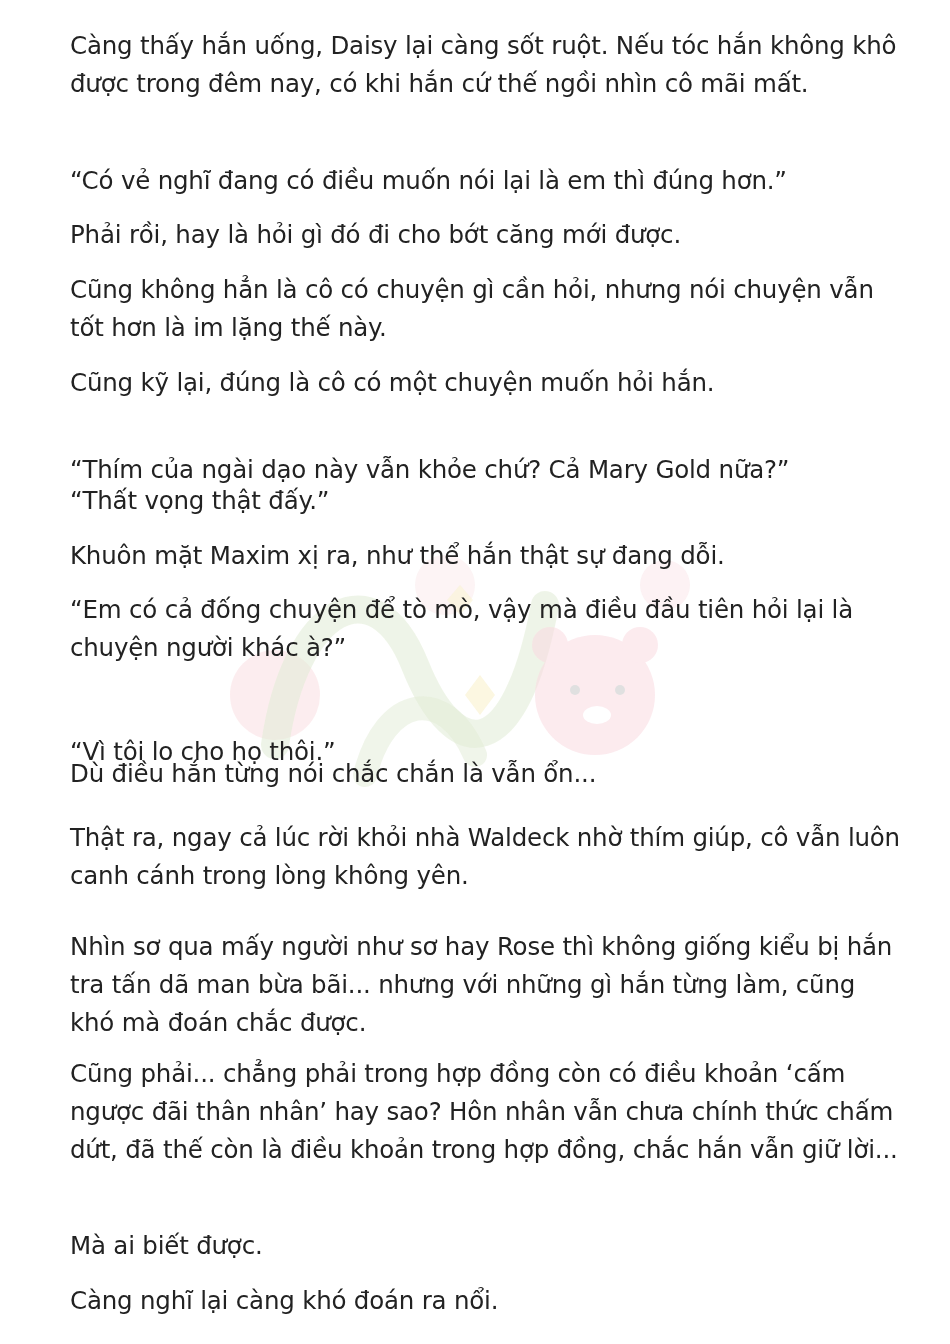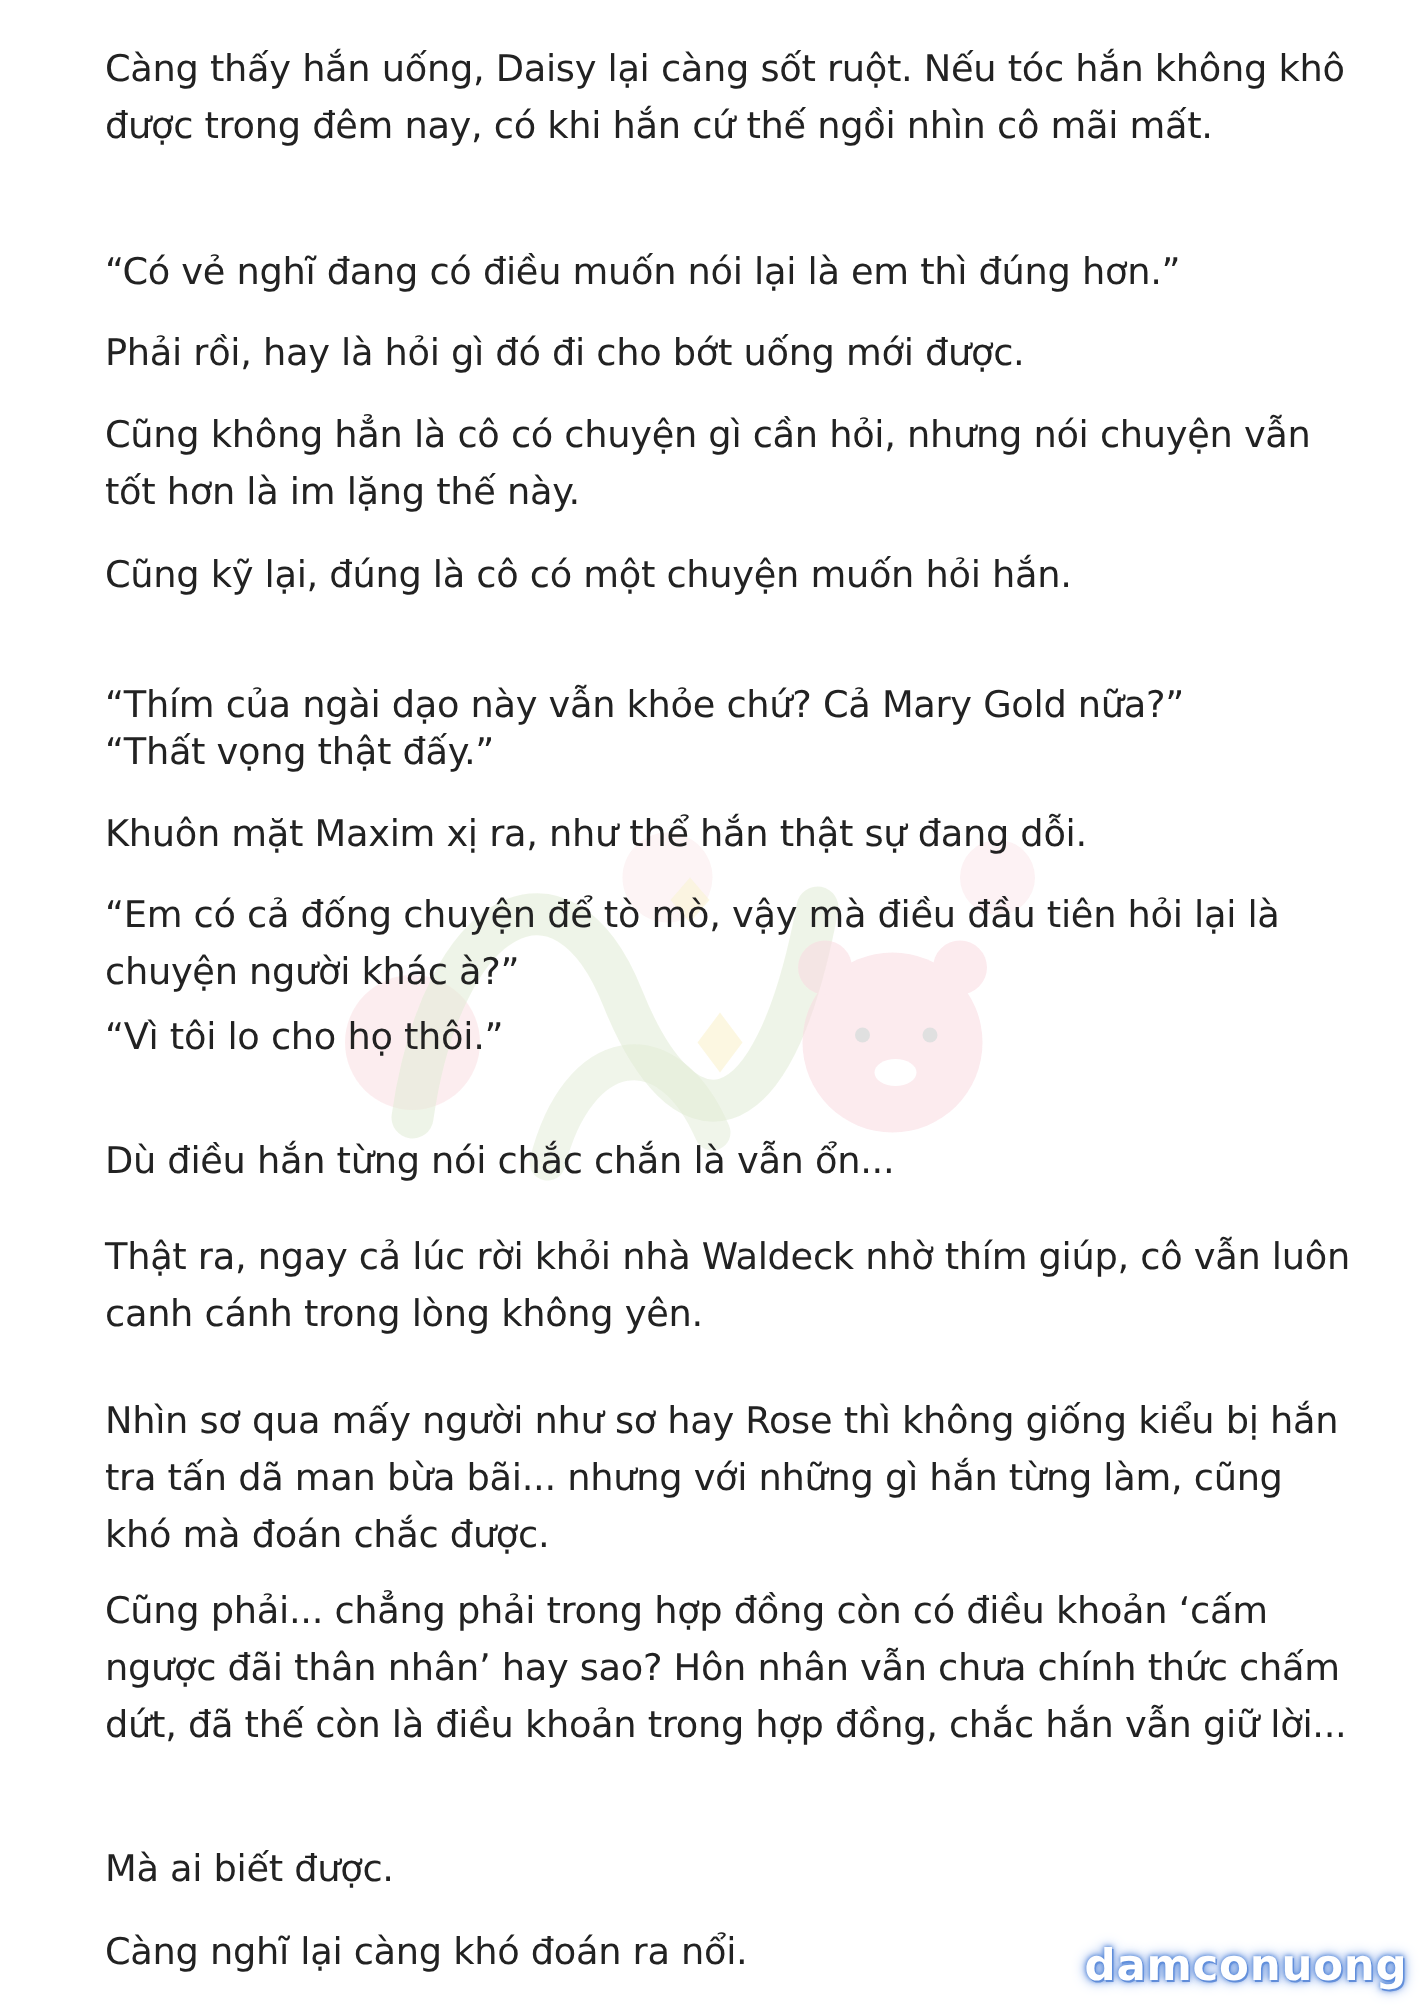--- a/index.html
+++ b/index.html
@@ -45,30 +45,29 @@
       <circle cx="360" cy="145" r="5" fill="#9a9a9a"></circle>
       <circle cx="405" cy="145" r="5" fill="#9a9a9a"></circle>
       <ellipse cx="382" cy="170" rx="14" ry="9" fill="#ffffff"></ellipse>
     </g>
     <circle cx="450" cy="40" r="25" fill="#f6d0d6" opacity="0.5"></circle>
   </svg>
 
   <div class="content">
     <p class="p" style="top:2px">Càng thấy hắn uống, Daisy lại càng sốt ruột. Nếu tóc hắn không khô được trong đêm nay, có khi hắn cứ thế ngồi nhìn cô mãi mất.</p>
     <p class="p" style="top:137px">“Có vẻ nghĩ đang có điều muốn nói lại là em thì đúng hơn.”</p>
-    <p class="p" style="top:191px">Phải rồi, hay là hỏi gì đó đi cho bớt uống mới được.</p>
+    <p class="p" style="top:191px">Phải rồi, hay là hỏi gì đó đi cho bớt căng mới được.</p>
     <p class="p" style="top:246px">Cũng không hẳn là cô có chuyện gì cần hỏi, nhưng nói chuyện vẫn tốt hơn là im lặng thế này.</p>
     <p class="p" style="top:339px">Cũng kỹ lại, đúng là cô có một chuyện muốn hỏi hắn.</p>
     <p class="p" style="top:426px">“Thím của ngài dạo này vẫn khỏe chứ? Cả Mary Gold nữa?”</p>
     <p class="p" style="top:457px">“Thất vọng thật đấy.”</p>
     <p class="p" style="top:512px">Khuôn mặt Maxim xị ra, như thể hắn thật sự đang dỗi.</p>
     <p class="p" style="top:566px">“Em có cả đống chuyện để tò mò, vậy mà điều đầu tiên hỏi lại là chuyện người khác à?”</p>
-    <p class="p" style="top:647px">“Vì tôi lo cho họ thôi.”</p>
+    <p class="p" style="top:708px">“Vì tôi lo cho họ thôi.”</p>
     <p class="p" style="top:730px">Dù điều hắn từng nói chắc chắn là vẫn ổn...</p>
     <p class="p" style="top:794px">Thật ra, ngay cả lúc rời khỏi nhà Waldeck nhờ thím giúp, cô vẫn luôn canh cánh trong lòng không yên.</p>
     <p class="p" style="top:903px">Nhìn sơ qua mấy người như sơ hay Rose thì không giống kiểu bị hắn tra tấn dã man bừa bãi... nhưng với những gì hắn từng làm, cũng khó mà đoán chắc được.</p>
     <p class="p" style="top:1030px">Cũng phải... chẳng phải trong hợp đồng còn có điều khoản ‘cấm ngược đãi thân nhân’ hay sao? Hôn nhân vẫn chưa chính thức chấm dứt, đã thế còn là điều khoản trong hợp đồng, chắc hắn vẫn giữ lời...</p>
     <p class="p" style="top:1202px">Mà ai biết được.</p>
     <p class="p" style="top:1257px">Càng nghĩ lại càng khó đoán ra nổi.</p>
   </div>
 
-  <div class="site-mark">damconuong</div>
 </div>
 
 </body></html>

